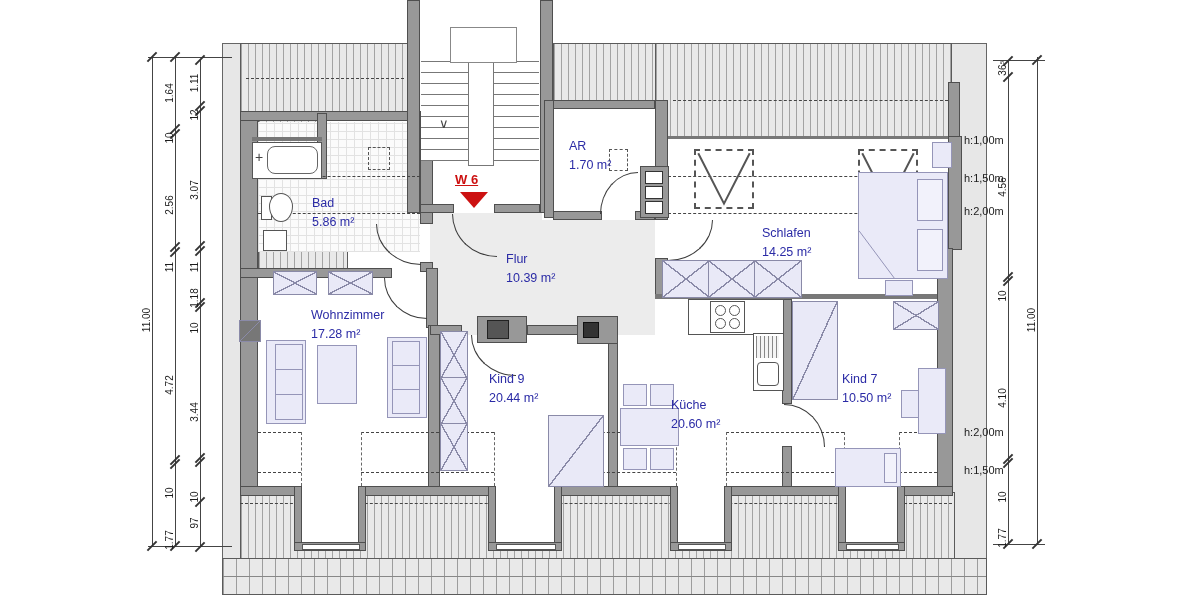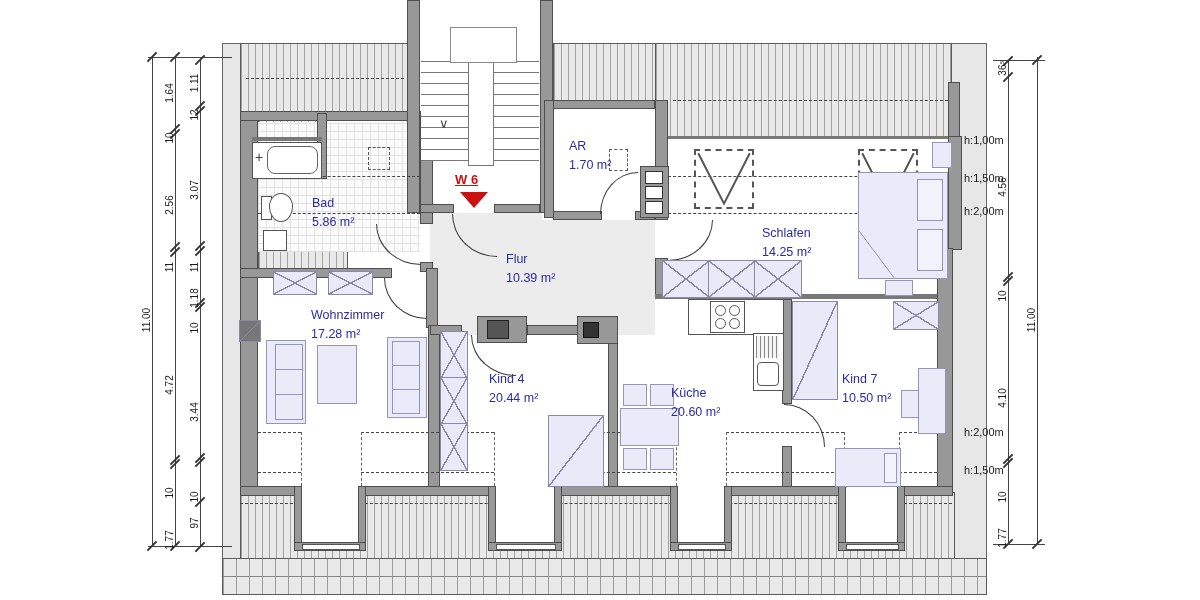--- a/index.html
+++ b/index.html
@@ -271,24 +271,24 @@
   </div>
   <div class="roomlabel" style="left:762px;top:224px;">
     <div>Schlafen</div>
     <div>14.25 m²</div>
   </div>
   <div class="roomlabel" style="left:303px;top:306px;margin-left:8px;">
     <div>Wohnzimmer</div>
     <div>17.28 m²</div>
   </div>
   <div class="roomlabel" style="left:489px;top:370px;">
-    <div>Kind 4</div>
+    <div>Kind 9</div>
     <div>20.44 m²</div>
   </div>
-  <div class="roomlabel" style="left:671px;top:384px;">
+  <div class="roomlabel" style="left:671px;top:396px;">
     <div>Küche</div>
     <div>20.60 m²</div>
   </div>
   <div class="roomlabel" style="left:842px;top:370px;">
     <div>Kind 7</div>
     <div>10.50 m²</div>
   </div>
 
   <span class="w6" style="left:455px;top:172px;">W 6</span>
   <div class="w6tri" style="left:460px;top:192px;"></div>

